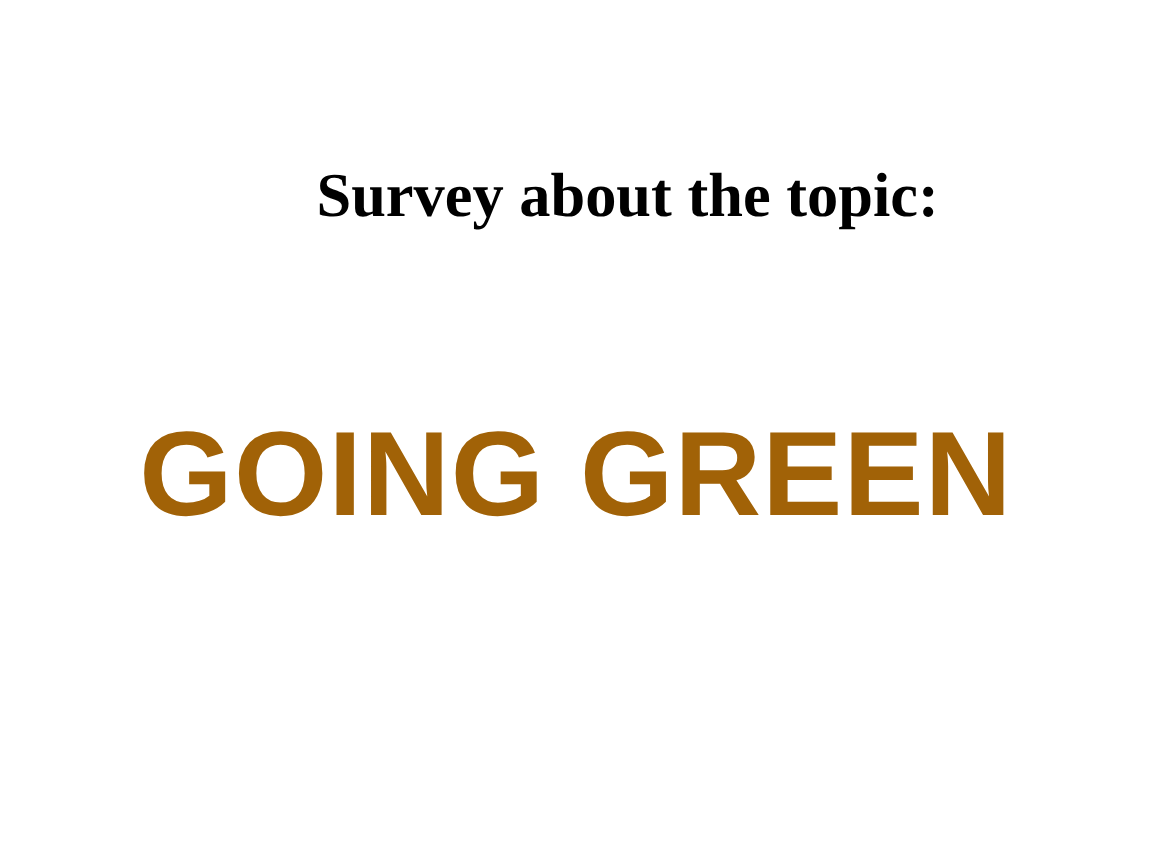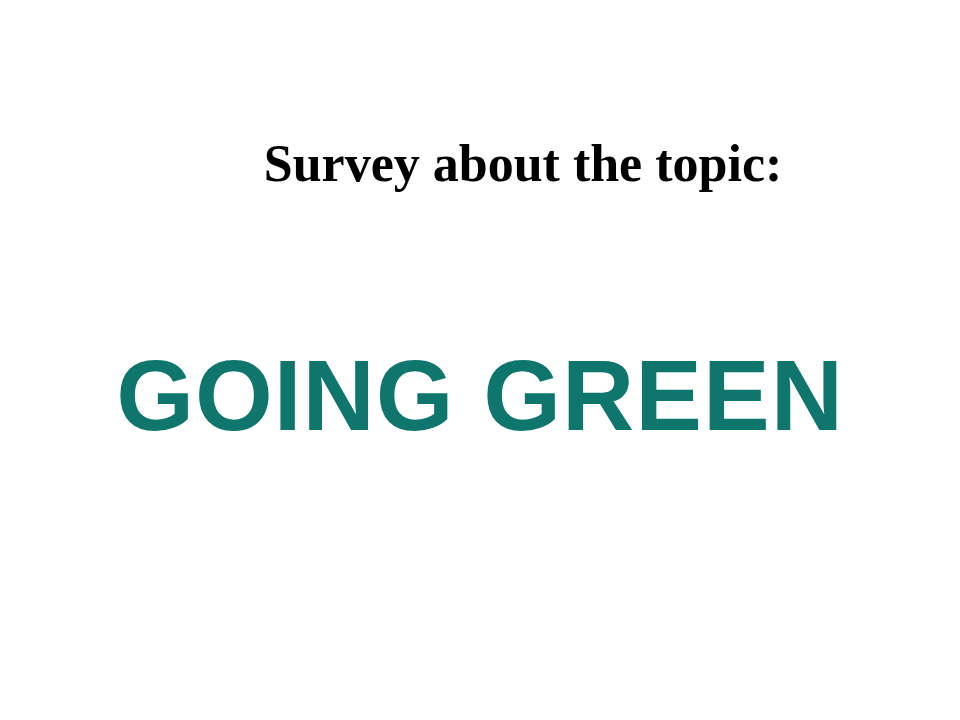--- a/index.html
+++ b/index.html
@@ -37,21 +37,21 @@
   }
   .slide-headline {
     position: absolute;
     left: 0;
     top: 337px;
     width: 960px;
     text-align: center;
     font-family: "Liberation Sans", sans-serif;
     font-size: 100px;
     font-weight: bold;
-    color: #0f766e;
+    color: #a16207;
     letter-spacing: 1px;
     line-height: 116px;
     white-space: nowrap;
   }
 </style>
 </head>
 <body>
 
 <div class="slide">
 

